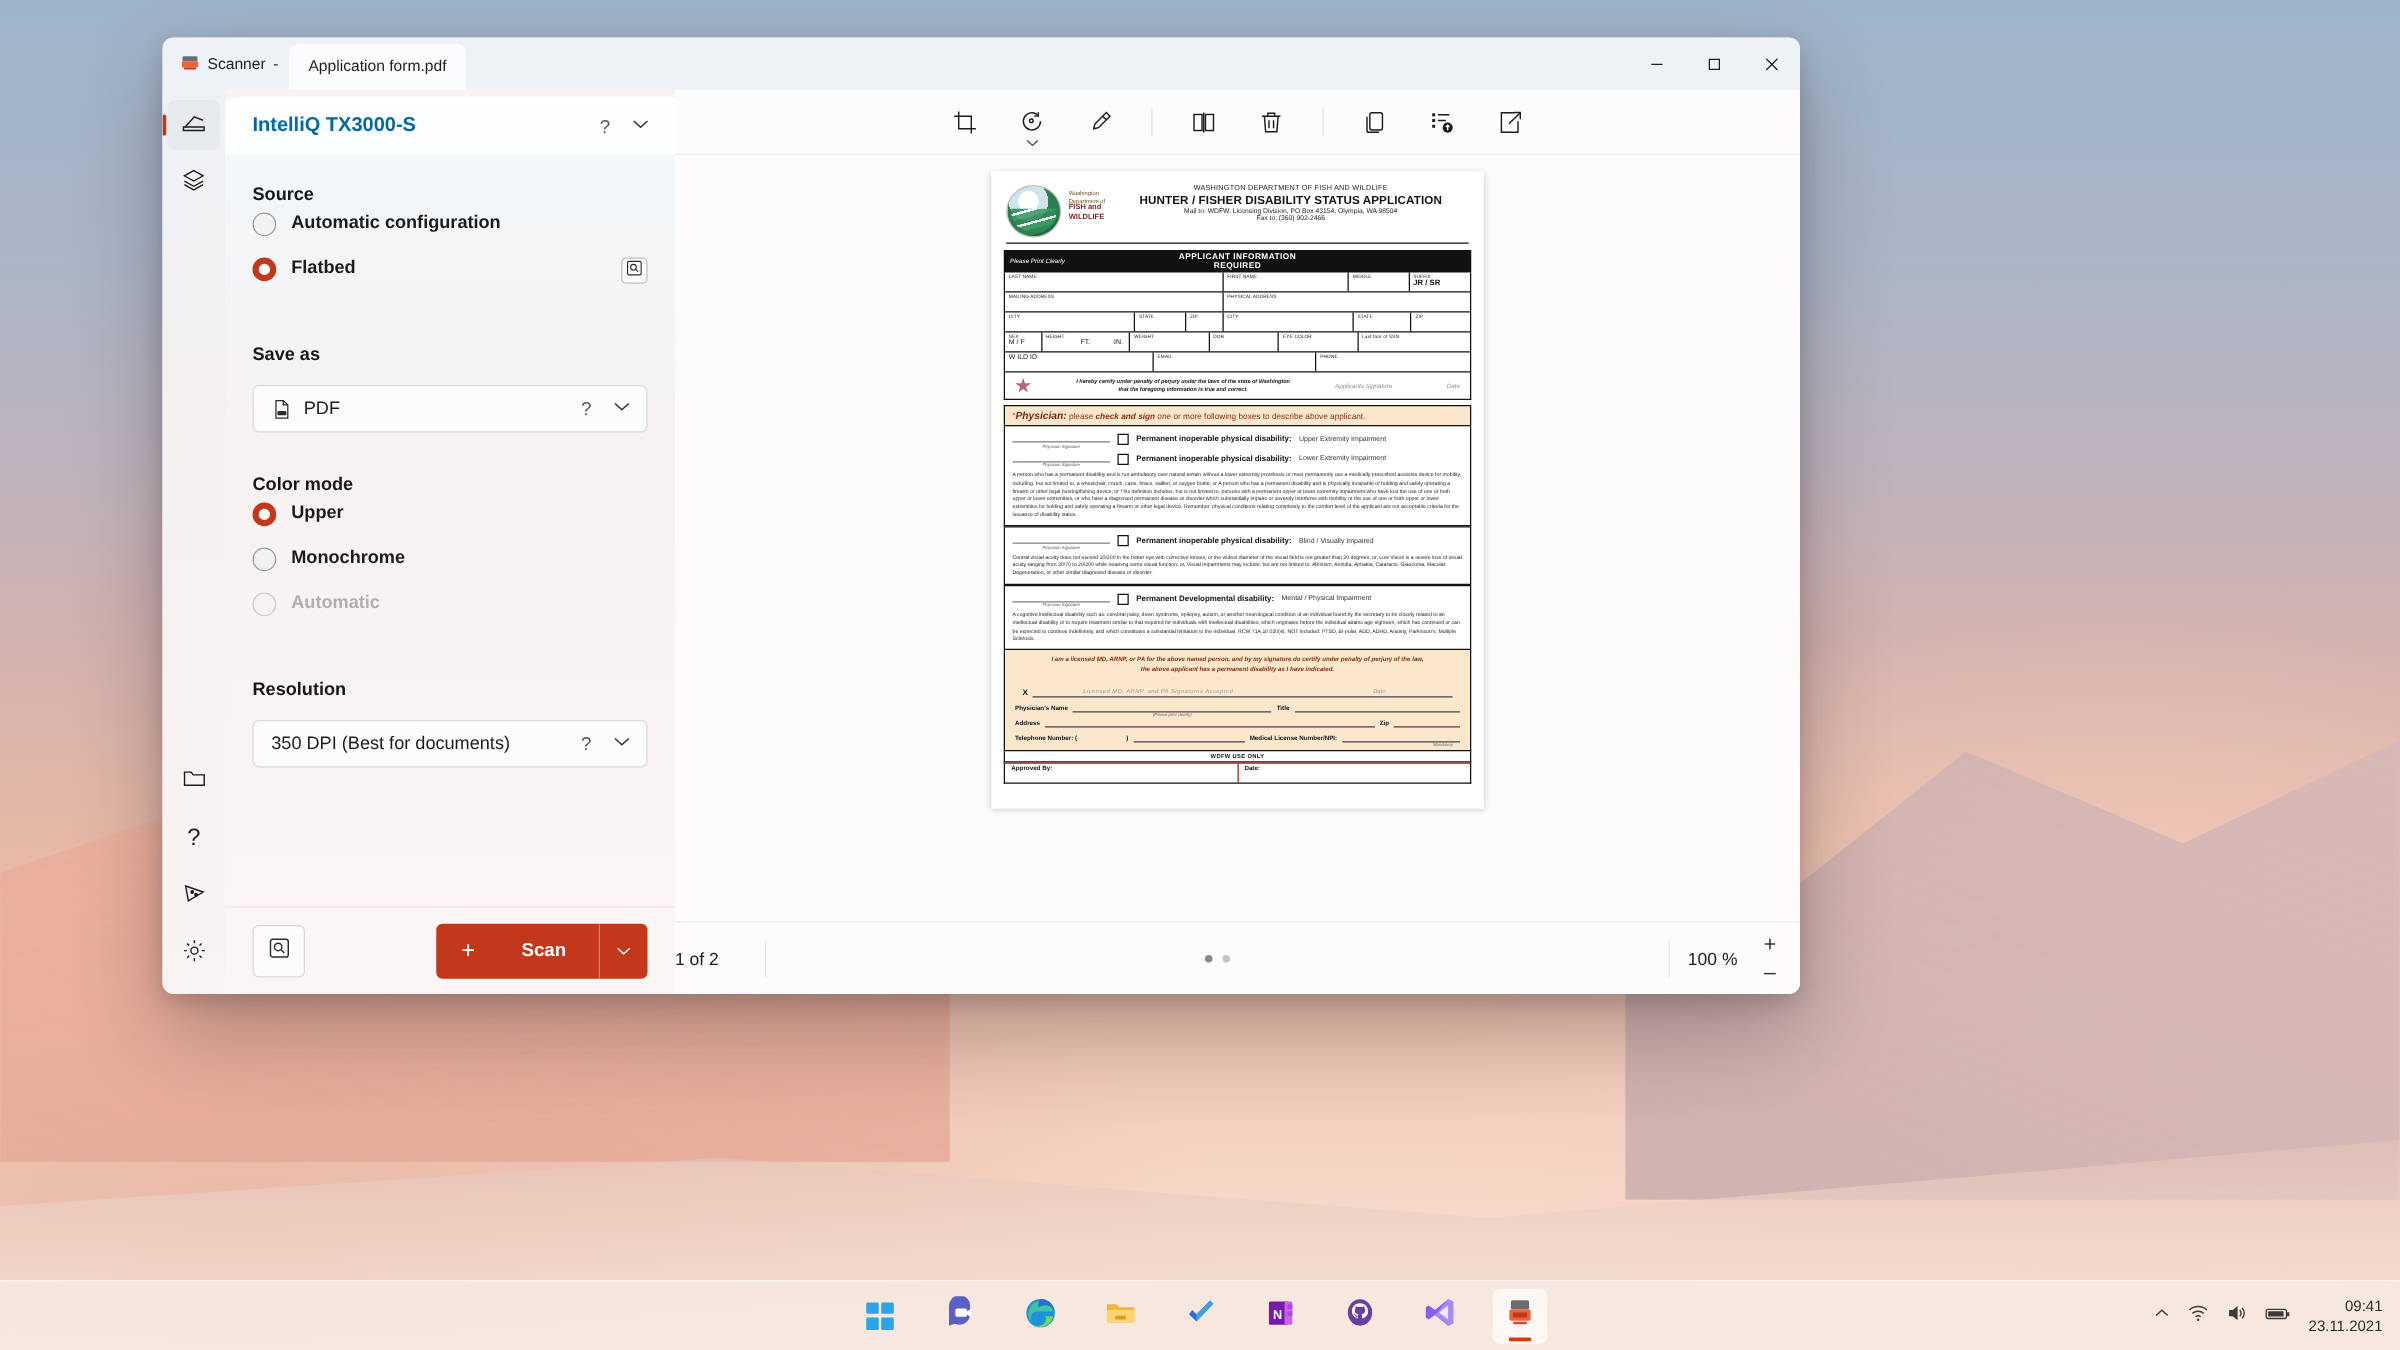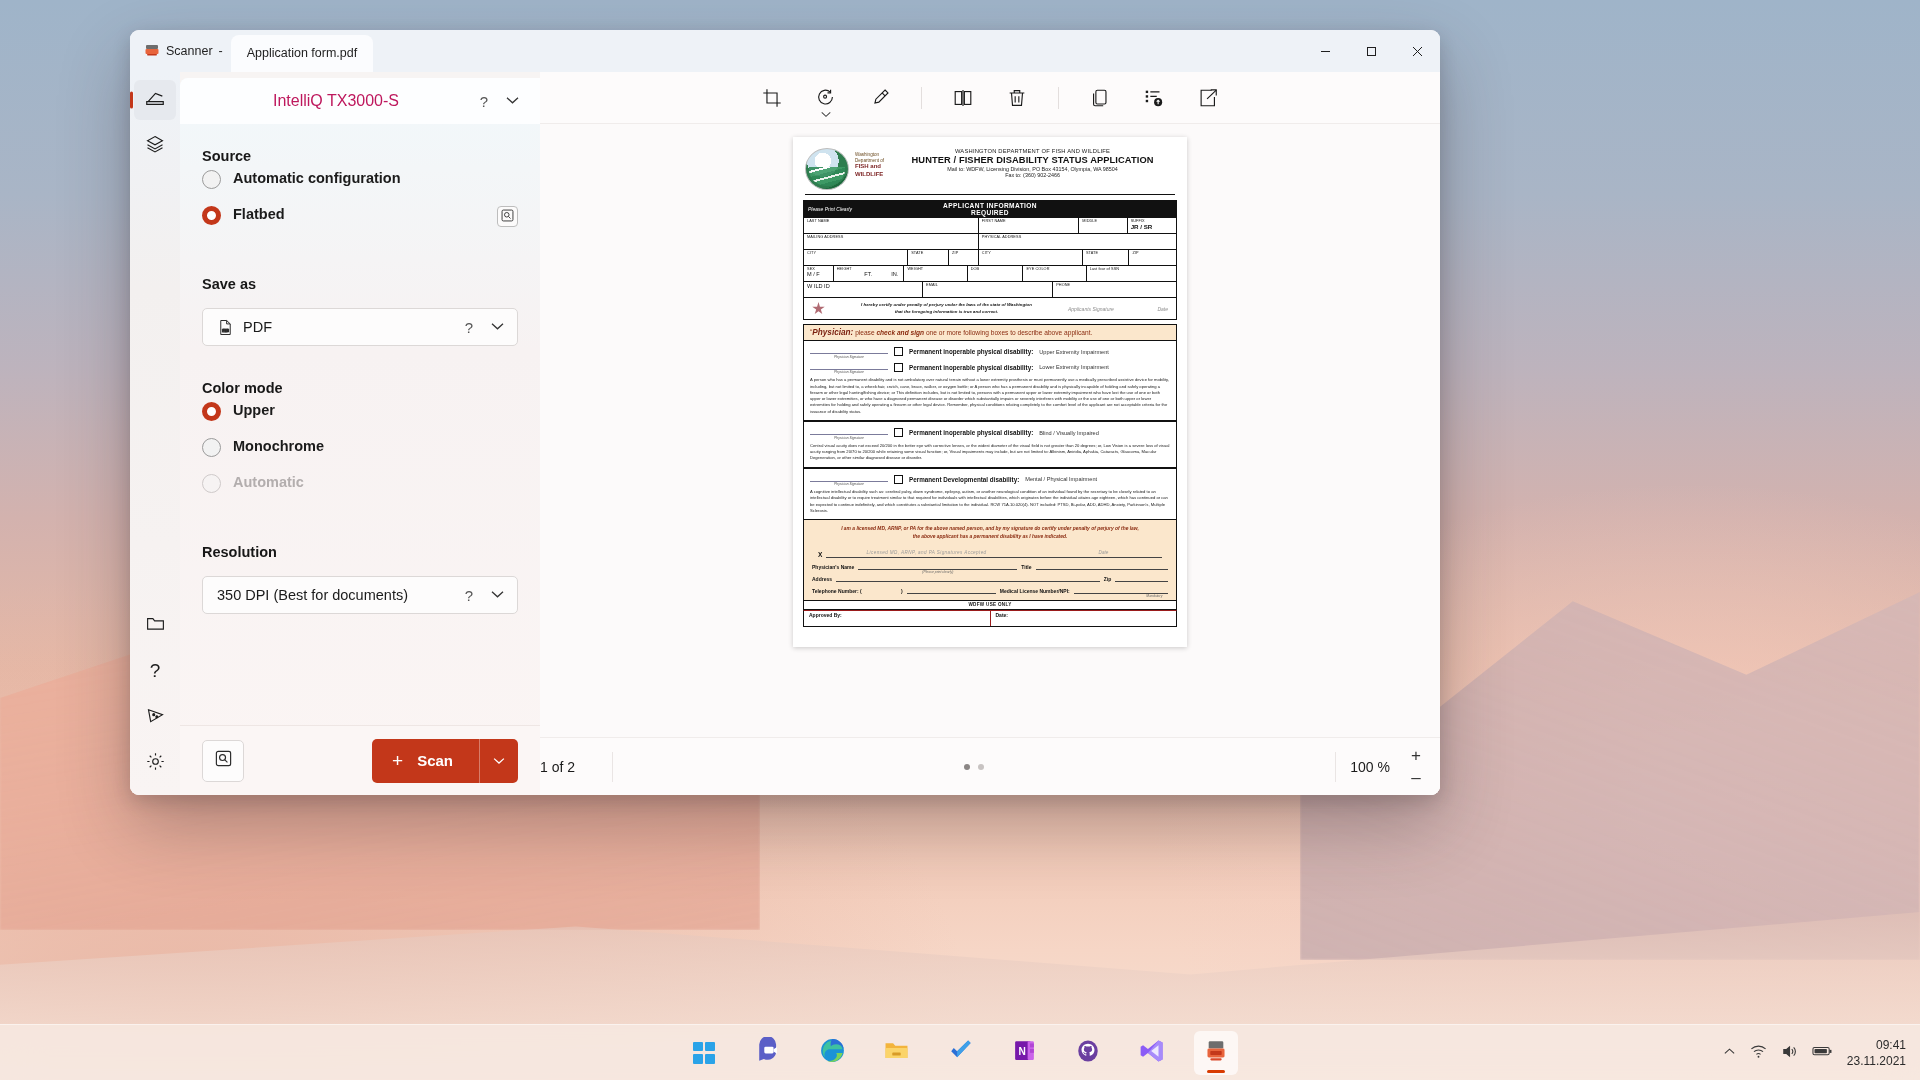--- a/index.html
+++ b/index.html
@@ -113,21 +113,21 @@
     width: 360px; flex: 0 0 360px;
     background: linear-gradient(180deg, #f1f8fb 0%, #f7f2f2 38%, #fbf5f4 100%);
     border-radius: 8px 0 0 0;
     display: flex; flex-direction: column;
     margin: 6px 0 0 0;
   }
   .pane-head {
     height: 46px; display: flex; align-items: center; padding: 0 14px 0 22px;
     background: #fdfeff; border-radius: 8px 0 0 0;
   }
-  .pane-title { font-size: 16px; font-weight: normal; color: #be185d; flex: 1; text-align: center; }
+  .pane-title { font-size: 16px; font-weight: bold; color: #0369a1; flex: 1; }
   .hint-q { font-size: 15px; color: #555; width: 28px; text-align:center; }
   .chev { width: 28px; text-align: center; color: #333; font-size: 11px; }
 
   .pane-scroll { flex: 1; overflow: hidden; padding: 16px 22px 0 22px; }
   .group-title { font-size: 14.5px; font-weight: bold; color: #171717; margin: 8px 0 6px; }
   .group-title.sp { margin-top: 34px; }
   .radio-row { display: flex; height: 36px; font-weight: bold; }
   .radio {
     width: 19px; height: 19px; border-radius: 50%;
     border: 1.4px solid #9b9b9b; background: #f2f2f2;
@@ -157,21 +157,21 @@
   .foot-sq {
     width: 42px; height: 42px; border: 1px solid #dcd8d7; border-radius: 5px;
     background: #fdfcfc; display: flex; align-items: center; justify-content: center;
   }
   .scan-wrap { flex: 1; display: flex; justify-content: flex-end; }
   .scan-btn {
     display: flex; align-items: center; height: 44px; background: #c3371a;
     border-radius: 5px; color: #fff; overflow: hidden;
   }
   .scan-main { display: flex; align-items: center; gap: 14px; padding: 0 26px 0 20px; height: 100%; }
-  .scan-label { font-size: 15px; font-weight: bold; }
+  .scan-label { font-size: 15px; font-weight: bold; margin-left: 23px; }
   .scan-split { width: 1px; height: 100%; background: rgba(255,255,255,0.35); }
   .scan-chev { width: 38px; display:flex; align-items:center; justify-content:center; font-size: 11px; }
 
   
   .preview { flex: 1; display: flex; flex-direction: column; background: #fcfafa; min-width: 0; }
   .ptoolbar {
     height: 52px; flex: 0 0 52px; display: flex; align-items: center; justify-content: center;
     gap: 28px; border-bottom: 1px solid #f0eceb; background: #fdfbfb;
   }
   .tool { width: 26px; height: 26px; display:flex; align-items:center; justify-content:center; color:#1b1b1b; position: relative; }

